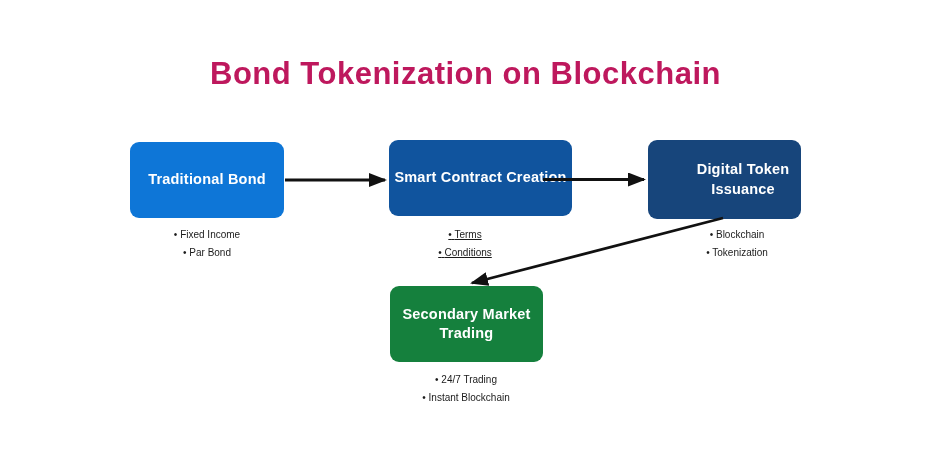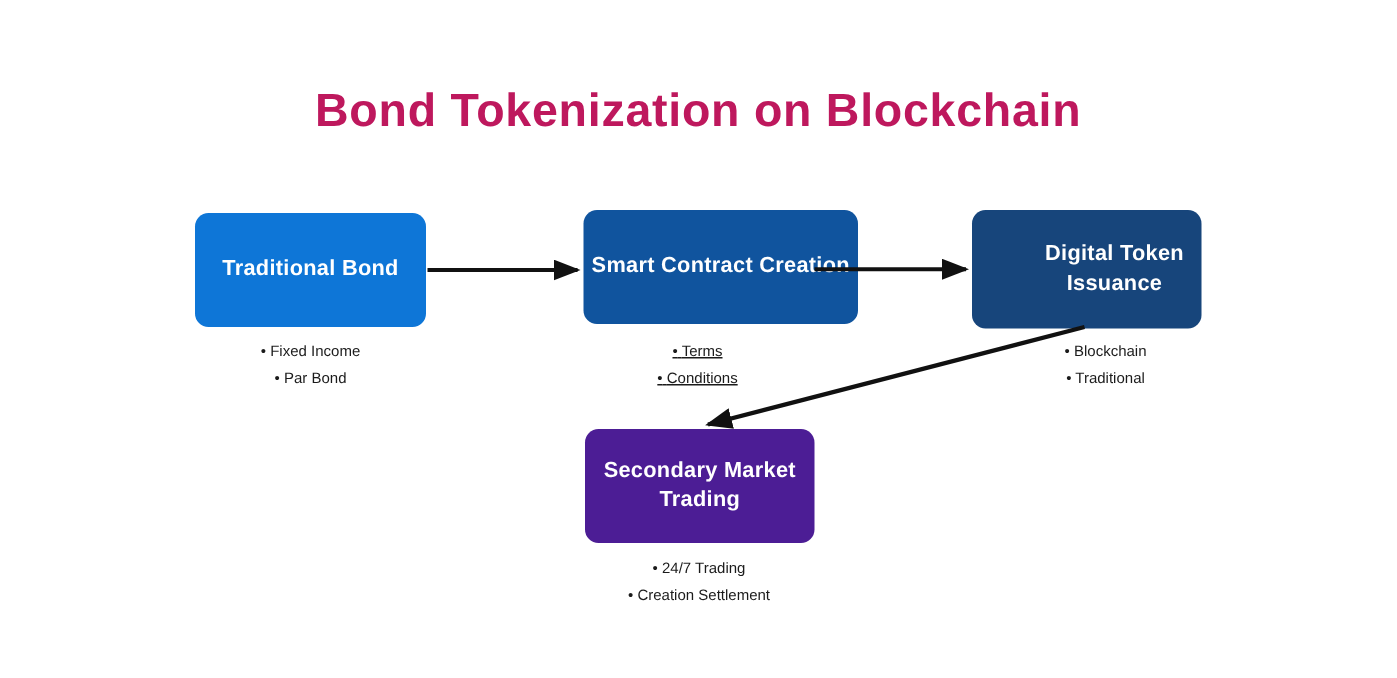--- a/index.html
+++ b/index.html
@@ -83,42 +83,42 @@
 
   <div class="node node1" style="background-color: rgb(14, 118, 215);">
     <span>Traditional Bond</span>
   </div>
   <div class="node node2" style="background-color: rgb(16, 84, 158);">
     <span>Smart Contract Creation</span>
   </div>
   <div class="node node3" style="background-color: rgb(23, 69, 123); padding-left: 42px;">
     <span>Digital Token Issuance</span>
   </div>
-  <div class="node node4" style="background-color: #4c1d95;">
+  <div class="node node4" style="background-color: #15803d;">
     <span>Secondary Market Trading</span>
   </div>
 
   <div class="bullets bullets1">
     <div><span>•</span> <span>Fixed Income</span></div>
     <div><span>•</span> <span>Par Bond</span></div>
   </div>
 
   <div class="bullets bullets2">
     <div><span>•</span> <span>Terms</span></div>
     <div><span>•</span> <span>Conditions</span></div>
   </div>
 
   <div class="bullets bullets3">
     <div><span>•</span> <span>Blockchain</span></div>
-    <div><span>•</span> <span>Traditional</span></div>
+    <div><span>•</span> <span>Tokenization</span></div>
   </div>
 
   <div class="bullets bullets4">
     <div><span>•</span> <span>24/7 Trading</span></div>
-    <div><span>•</span> <span>Creation Settlement</span></div>
+    <div><span>•</span> <span>Instant Blockchain</span></div>
   </div>
 
   <svg class="arrows" width="931" height="452" viewBox="0 0 931 452" xmlns="http://www.w3.org/2000/svg">
     <defs>
       <marker id="ah" viewBox="0 0 18 14" refX="16" refY="7" markerWidth="18" markerHeight="14" markerUnits="userSpaceOnUse" orient="auto">
         <polygon points="0,0 18,7 0,14"></polygon>
       </marker>
     </defs>
     <line x1="285" y1="180" x2="385" y2="180" marker-end="url(#ah)"></line>
     <line x1="543" y1="179.5" x2="644" y2="179.5" marker-end="url(#ah)"></line>

